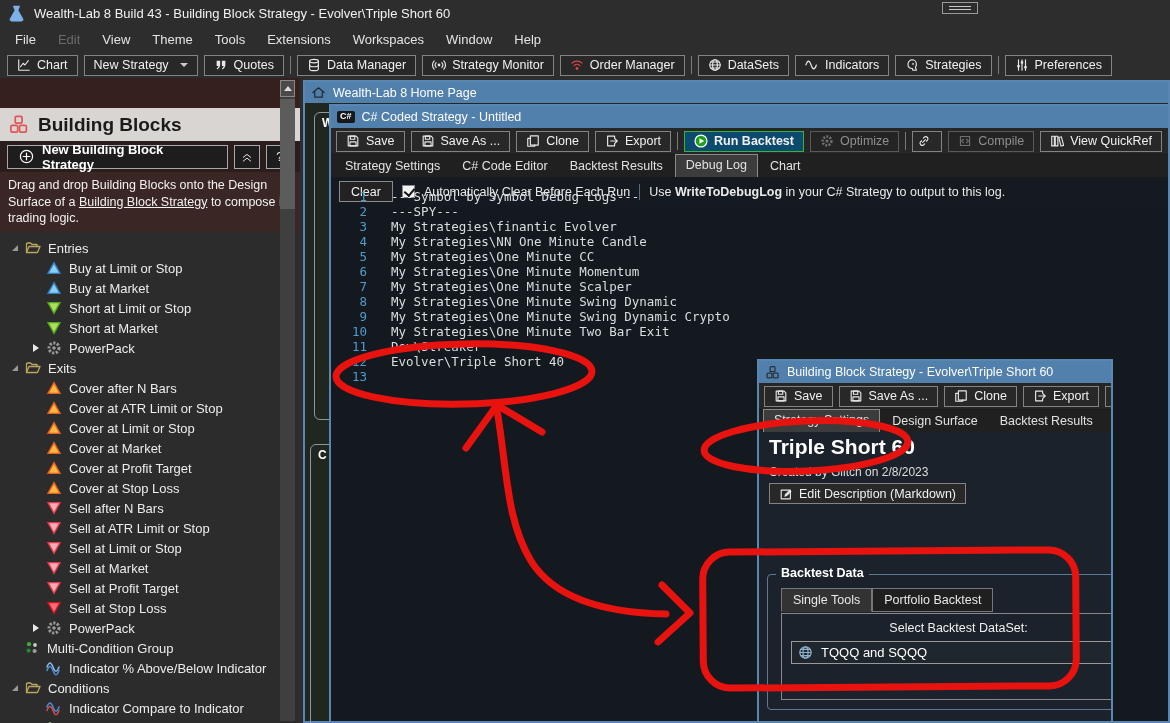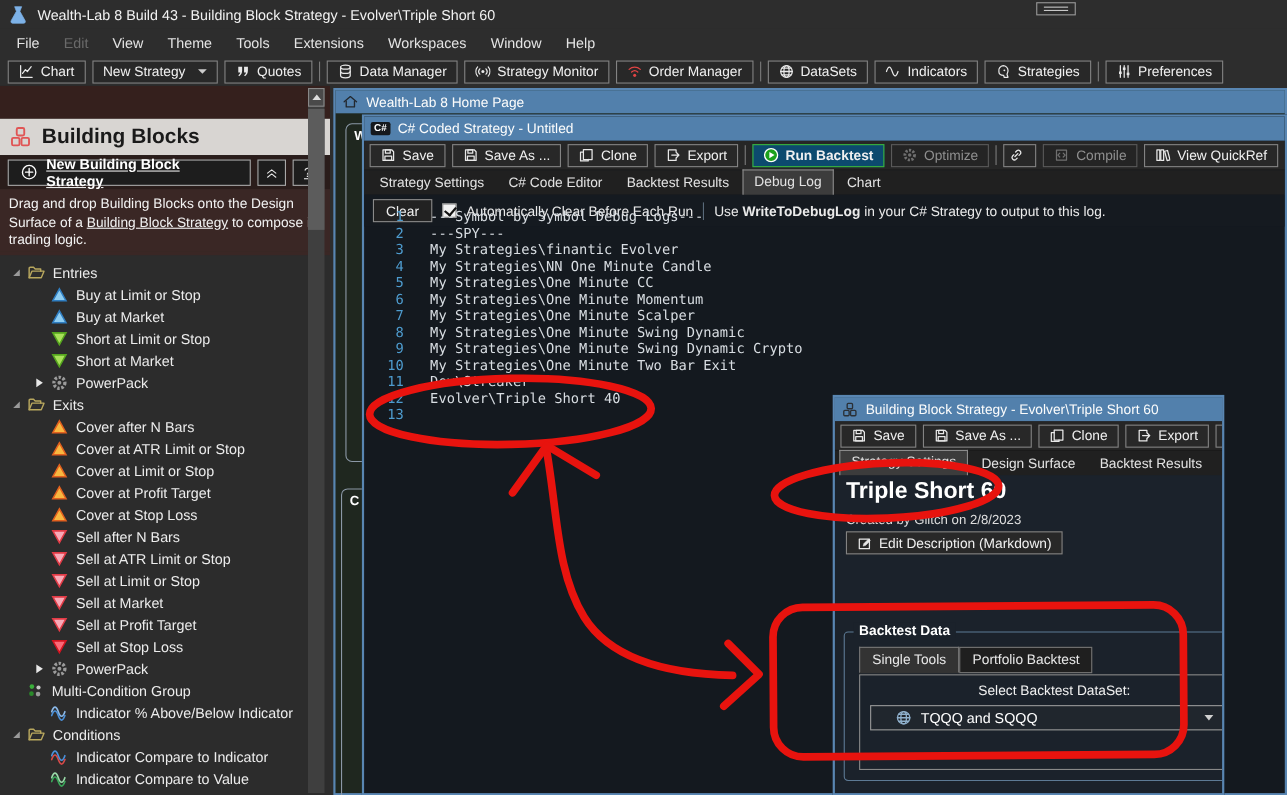--- a/index.html
+++ b/index.html
@@ -52,21 +52,21 @@
   .tbtn.disabled .ic{color:#707070;}
   .tbtn.iconbtn{padding:0 4px;}
   .dd{width:0;height:0;border-left:4px solid transparent;border-right:4px solid transparent;border-top:4px solid #cccccc;margin-left:5px;}
 
   
   .sidebar{position:absolute;left:0;top:78px;width:300px;height:645px;background:#2c2c2c;overflow:hidden;}
   .strip{height:30px;background:#35201d;display:flex;align-items:center;gap:18px;padding-left:10px;}
   .strip .ic{width:21px;height:21px;}
   .bbheader{height:33px;background:#d8d5d2;color:#1a1a1a;display:flex;align-items:center;gap:9px;padding-left:8px;font-size:19px;font-weight:bold;}
   .bbheader .ic{width:21px;height:21px;color:#e05555;}
-  .newrow{height:31px;background:#2a1d1b;display:flex;align-items:center;gap:6px;padding:0 7px;text-decoration:underline;}
+  .newrow{height:31px;background:#2a1d1b;display:flex;align-items:center;gap:6px;padding:0 7px;}
   .newbtn{display:flex;align-items:center;gap:8px;height:24px;padding:0 11px;border:1px solid #a8a8a8;background:#1d1d1d;font-weight:bold;font-size:13px;color:#fff;}
   .newbtn .ic{width:15px;height:15px;}
   .sqbtn{width:27px;height:24px;border:1px solid #a8a8a8;background:#1d1d1d;display:flex;align-items:center;justify-content:center;font-size:12px;color:#e8e8e8;}
   .sqbtn .ic{width:12px;height:12px;}
   .desc{background:#3a2725;color:#f2f2f2;font-size:12.5px;padding:5px 8px 2px;line-height:1.33;}
   .desc a{color:#f2f2f2;text-decoration:underline;}
   .filterrow{background:#3a2725;display:flex;align-items:center;gap:9px;padding:5px 8px 9px;font-size:13px;}
   .filterrow input{flex:1;height:19px;background:#473130;border:1px solid #9a8a88;color:#fff;padding:0 5px;font-size:12px;font-family:"Liberation Sans",sans-serif;}
   .tree{position:absolute;top:154px;bottom:0;left:0;right:0;background:#2c2c2c;padding-top:6px;}
   .trow{display:flex;align-items:center;height:20px;font-size:13px;gap:7px;color:#ececec;}
@@ -117,21 +117,21 @@
   .bluebar{position:absolute;left:397px;top:0;bottom:0;width:2px;background:#5986b2;}
   .descbox{position:absolute;left:401px;top:3px;width:38px;height:126px;border:1px solid #90a8bd;background:#1b222b;color:#e4ecf2;font-size:11.5px;padding:2px 0 0 3px;overflow:hidden;}
   .grp{position:absolute;border:1px solid #5d7a95;border-radius:4px;}
   .grp>legend,.grp>.leg{position:absolute;top:-9px;left:8px;background:#1b222b;padding:0 5px;font-size:12.5px;font-weight:bold;color:#fff;white-space:nowrap;}
   .bt-grp{left:8px;top:142px;width:383px;height:136px;}
   .bt-tabs{position:absolute;top:13px;left:13px;display:flex;}
   .bt-tab{padding:4px 11px;font-size:12.5px;color:#e8e8e8;border:1px solid #777;background:#1f1f1f;}
   .bt-tab.active{background:#333;border-bottom-color:#333;}
   .bt-panel{position:absolute;left:13px;right:13px;top:38px;bottom:9px;border:1px solid #888;padding:7px 9px;}
   .bt-label{font-size:12.5px;color:#f0f0f0;}
-  .dropdown{margin-top:6px;height:23px;border:1px solid #999;background:#20262d;display:flex;align-items:center;gap:8px;padding:0 22px;font-size:13px;color:#fff;}
+  .dropdown{margin-top:6px;height:23px;border:1px solid #999;background:#20262d;display:flex;align-items:center;gap:8px;padding:0 6px;font-size:13px;color:#fff;}
   .dropdown .ic{width:15px;height:15px;color:#8fb0cc;}
   .chev{width:0;height:0;border-left:4.5px solid transparent;border-right:4.5px solid transparent;border-top:5px solid #d0d0d0;margin-left:auto;}
   .pos-grp{left:401px;top:142px;width:70px;height:146px;}
   .pos-list{display:flex;flex-direction:column;gap:11.5px;padding:14px 0 0 8px;font-size:12.5px;color:#ececec;}
 
   .anno{position:absolute;left:0;top:0;pointer-events:none;z-index:50;}
   .anno *{stroke:var(--anno);fill:none;stroke-linecap:round;stroke-linejoin:round;}
 </style>
 </head>
 <body>
@@ -401,20 +401,29 @@
           <span>Cover at ATR Limit or Stop</span>
         </span>
         <span class="trow row-child">
 
           <span class="ic ic-tri-orange-up">
             <svg viewBox="0 0 16 16" xmlns="http://www.w3.org/2000/svg">
               <polygon points="8,2.6 14,13.4 2,13.4" class="t"></polygon>
             </svg>
           </span>
           <span>Cover at Limit or Stop</span>
+        </span>
+        <span class="trow row-child">
+
+          <span class="ic ic-tri-orange-up">
+            <svg viewBox="0 0 16 16" xmlns="http://www.w3.org/2000/svg">
+              <polygon points="8,2.6 14,13.4 2,13.4" class="t"></polygon>
+            </svg>
+          </span>
+          <span>Cover at Market</span>
         </span>
         <span class="trow row-child">
 
           <span class="ic ic-tri-orange-up">
             <svg viewBox="0 0 16 16" xmlns="http://www.w3.org/2000/svg">
               <polygon points="8,2.6 14,13.4 2,13.4" class="t"></polygon>
             </svg>
           </span>
           <span>Cover at Profit Target</span>
         </span>

